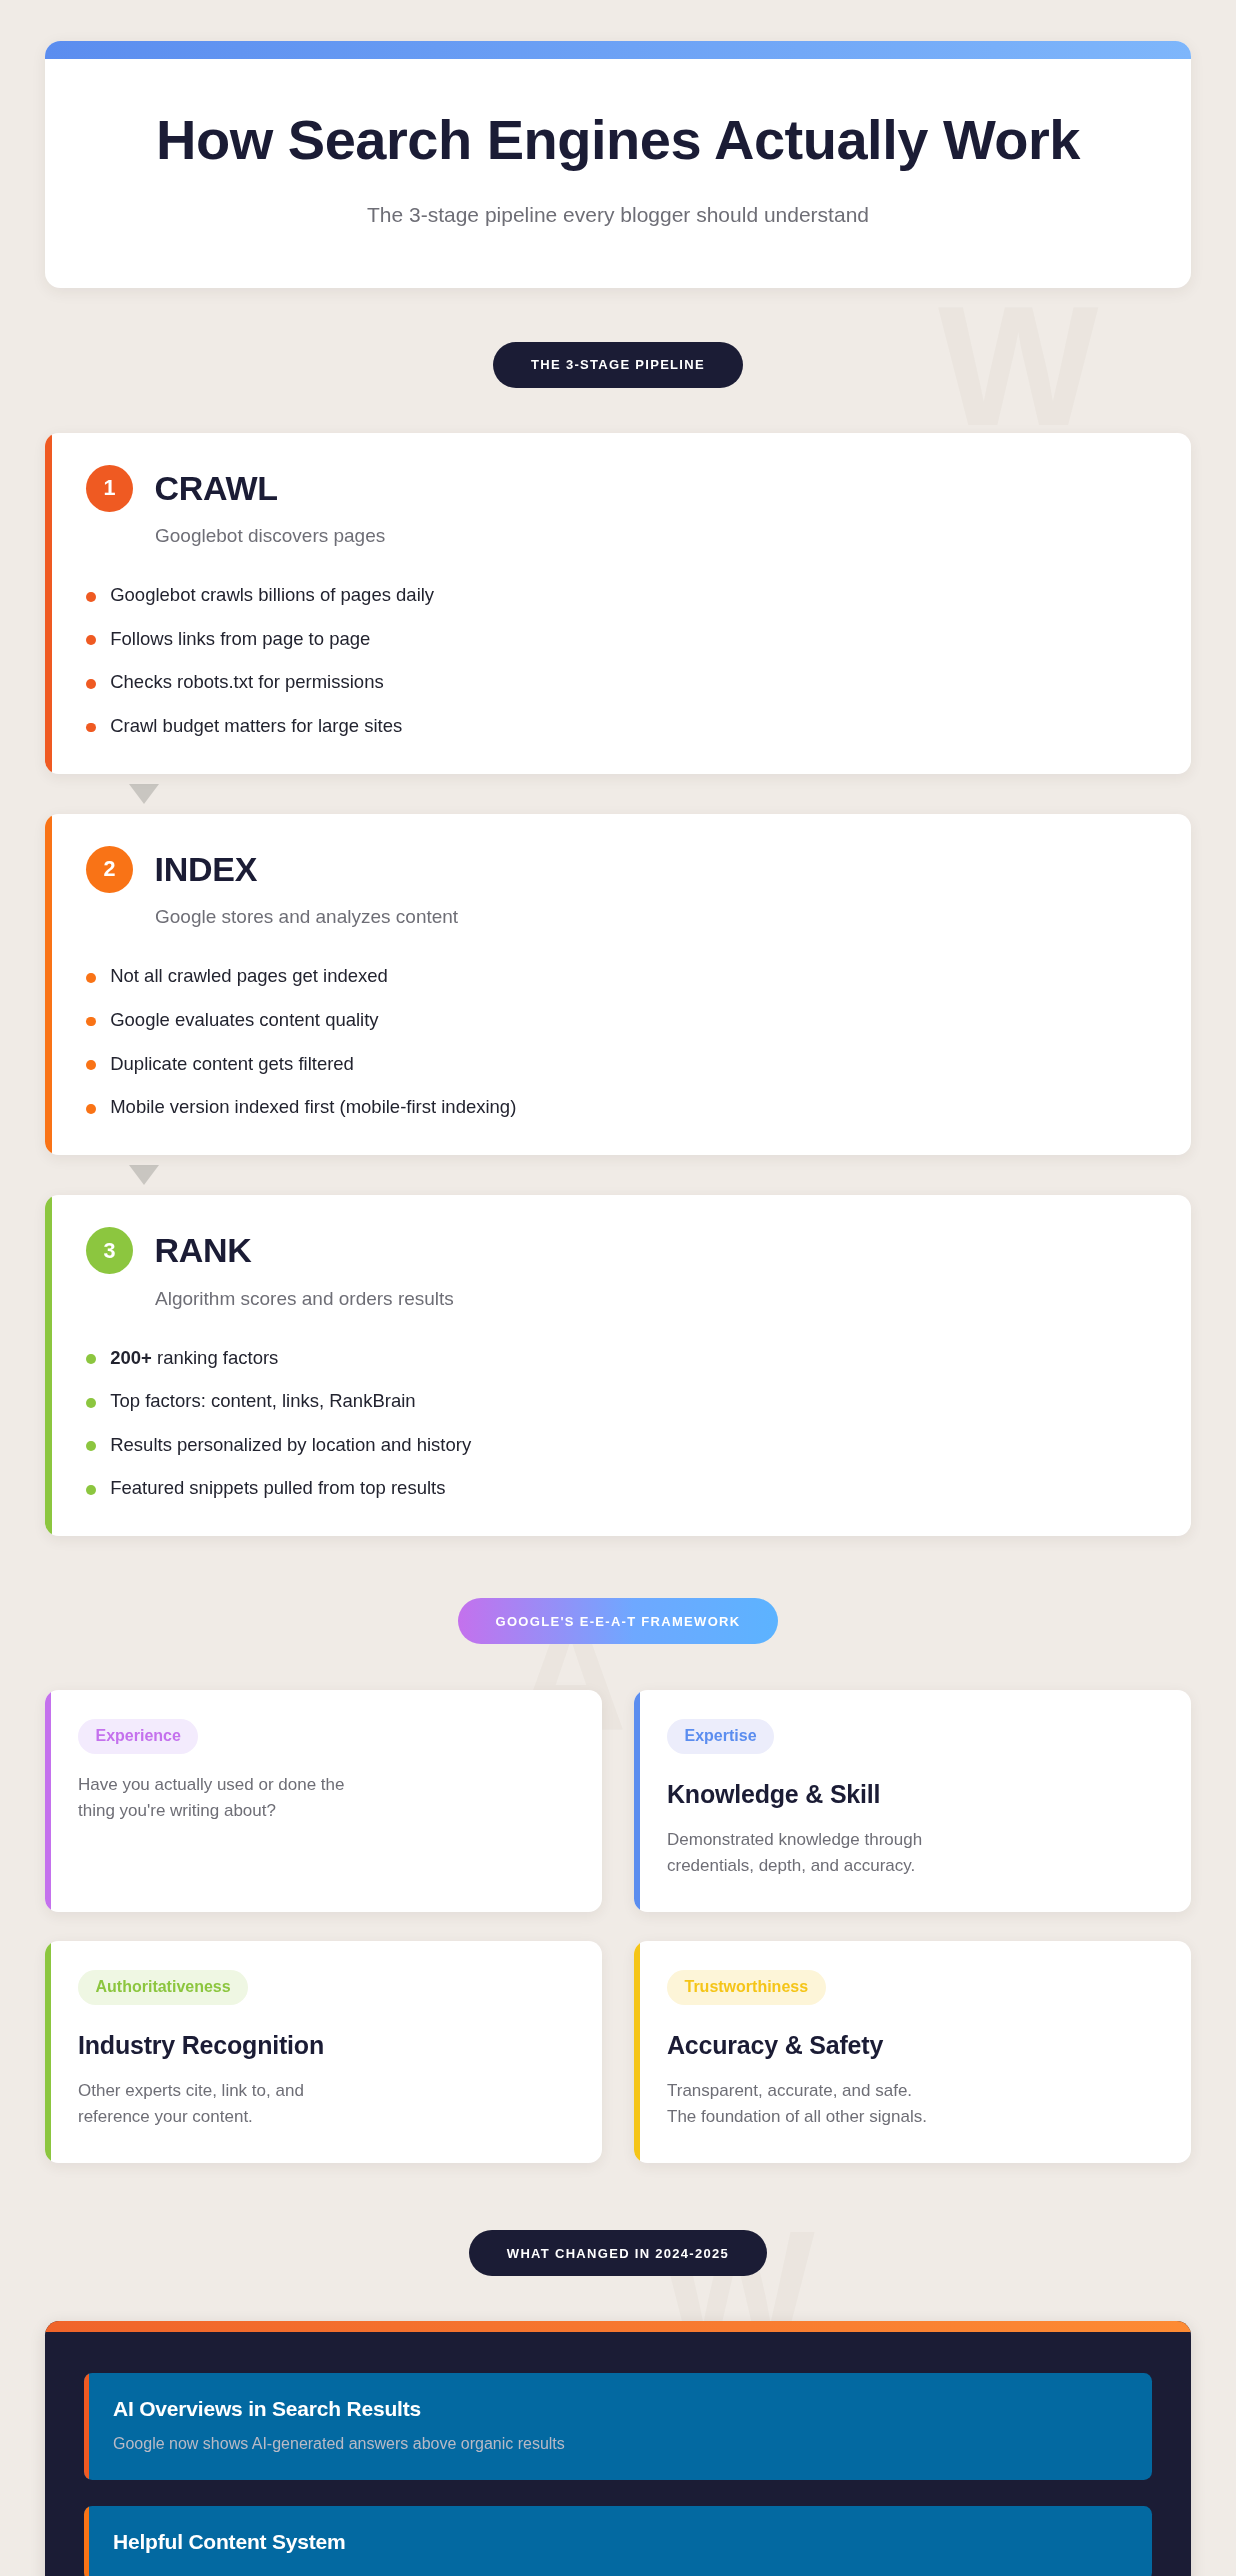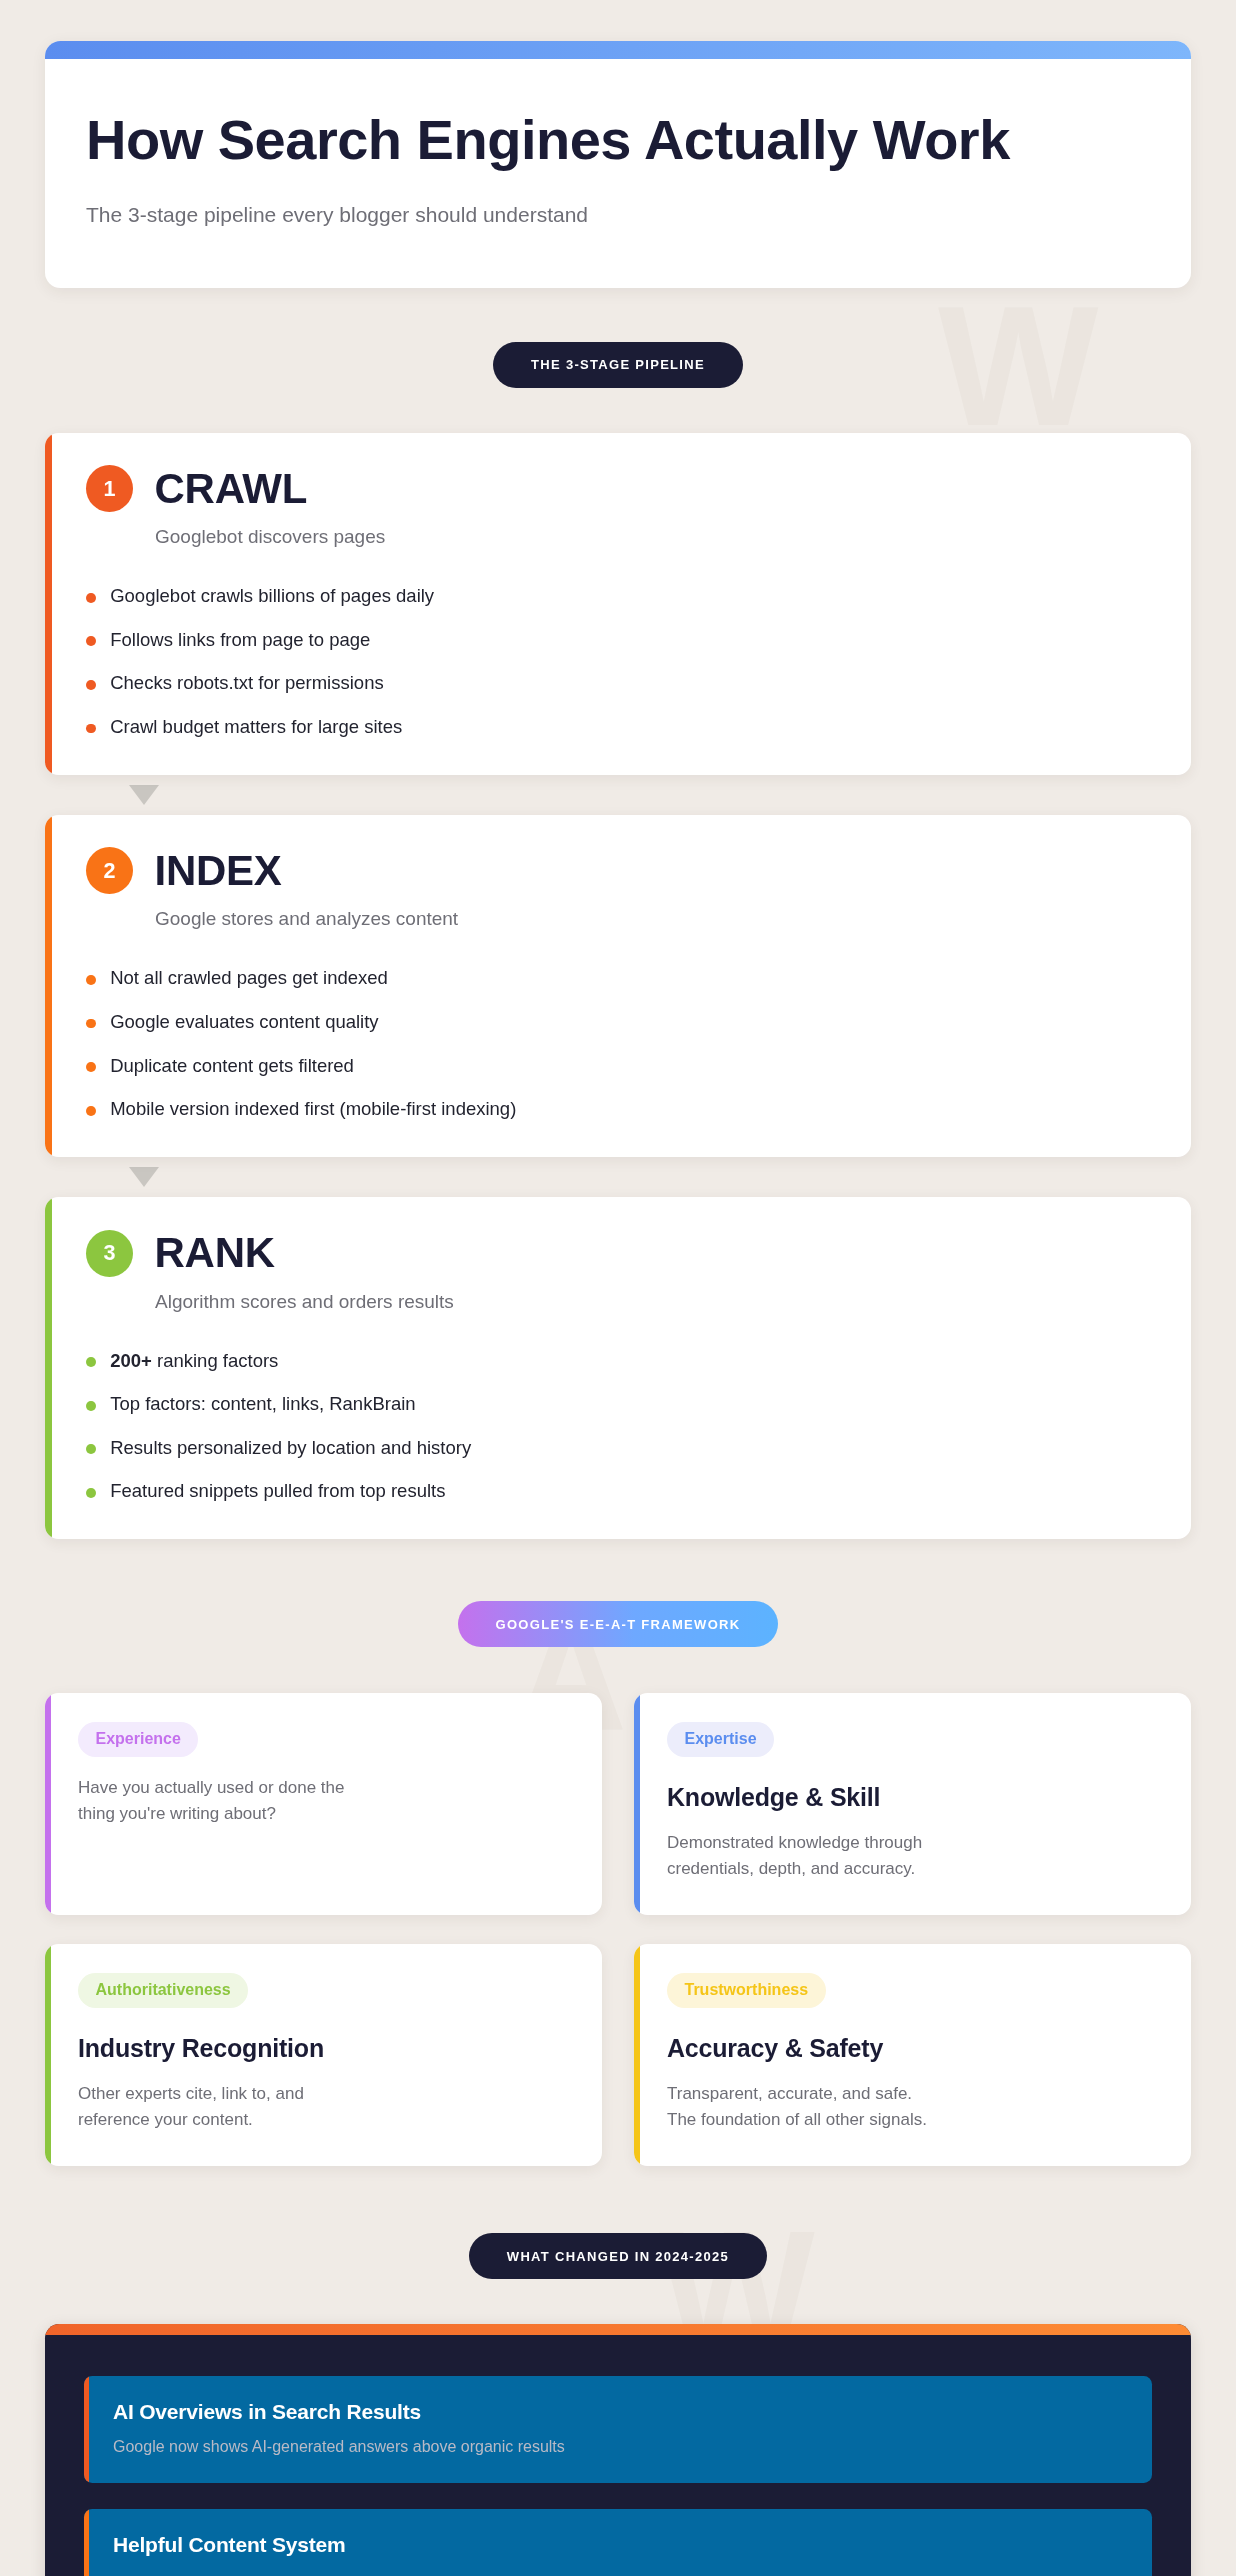--- a/index.html
+++ b/index.html
@@ -45,21 +45,21 @@
   .hero {
     background: #FFFFFF;
     border-radius: 15.5px;
     overflow: hidden;
     box-shadow: 0 3.1px 14.4px rgba(60,45,30,.07);
   }
   .hero-bar {
     height: 17.5px;
     background: linear-gradient(90deg, #5B8DEF 0%, #7EB6FB 100%);
   }
-  .hero-body { padding: 49px 41px 61px 41px; text-align: left; }
+  .hero-body { padding: 49px 41px 61px 41px; text-align: center; }
   .hero-title {
     font-size: 56px;
     line-height: 1.13;
     font-weight: 900;
     letter-spacing: -0.5px;
     color: #1B1C35;
     font-stretch: condensed;
   }
   .hero-sub {
     margin-top: 32px;
@@ -113,21 +113,21 @@
     width: 47px; height: 47px;
     border-radius: 50%;
     background: var(--accent);
     color: #FFFFFF;
     font-weight: 900;
     font-size: 21.6px;
     display: flex; align-items: center; justify-content: center;
     flex: 0 0 auto;
   }
   .stage-name {
-    font-size: 42px;
+    font-size: 34px;
     font-weight: 900;
     color: #1B1C35;
     letter-spacing: -0.3px;
   }
   .stage-sub {
     margin-top: 13.4px;
     margin-left: 69px;
     font-size: 19px;
     color: #6E6E76;
   }

